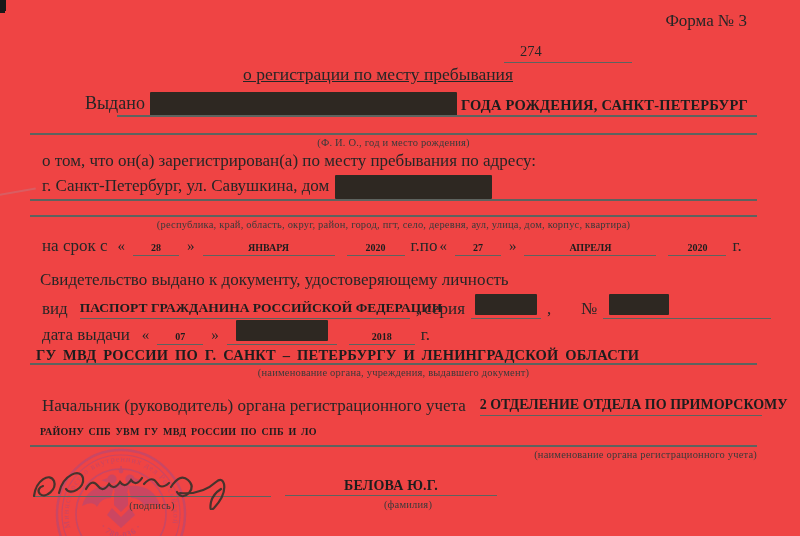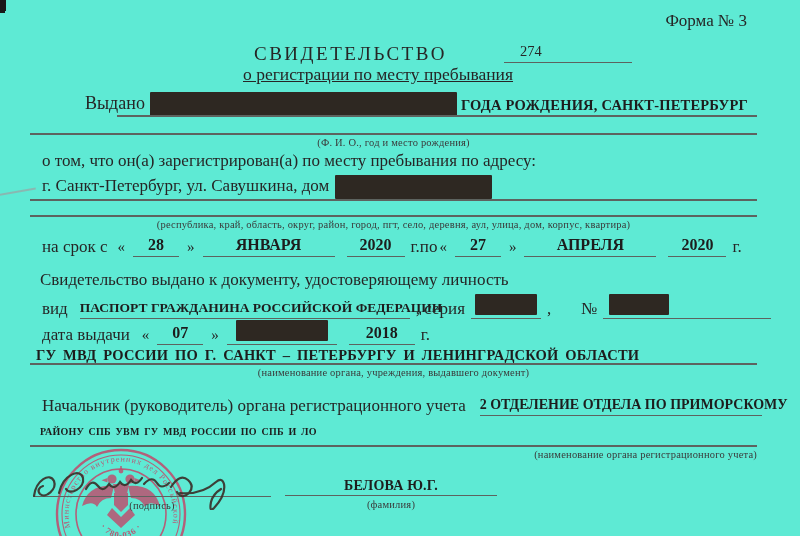--- a/index.html
+++ b/index.html
@@ -4,58 +4,57 @@
 <style>
   :root{
     --ink:#262626;
     --line:#5d635f;
     --bar:#2e2822;
     --stamp:#c2486a;
   }
   html,body{margin:0;padding:0;background:#fcfcfb;}
   .page{
     position:relative;width:800px;height:536px;overflow:hidden;
-    background:#5eead4;color:var(--ink);
+    background:#ef4444;color:var(--ink);
     font-family:"Liberation Serif","DejaVu Serif",serif;
   }
   .abs{position:absolute;}
   .hline{position:absolute;height:0;border-bottom:2px solid var(--line);}
   .thinline{border-bottom-width:1.6px;}
   .caption{
     position:absolute;text-align:center;font-size:10.5px;color:#3a3a3a;
     letter-spacing:.2px;white-space:nowrap;
   }
   .body-text{font-size:17px;white-space:nowrap;}
   .bold-val{
     font-weight:bold;font-size:14.5px;letter-spacing:.2px;color:#1d1d1d;white-space:nowrap;
   }
   .row{position:absolute;display:flex;align-items:flex-end;white-space:nowrap;}
   .cell{
     border-bottom:1.7px solid var(--line);text-align:center;
-    font-weight:bold;font-size:16px;color:#1d1d1d;
+    font-weight:bold;font-size:10px;color:#1d1d1d;
     padding-bottom:2px;margin:0 6px;flex:0 0 auto;
   }
   .lbl{font-size:17px;padding-bottom:0;}
   .quote{font-size:15px;padding-bottom:1px;margin:0 2px;}
   .bar{background:var(--bar);border-radius:1px;}
   .bar-in-cell{display:block;height:21px;background:var(--bar);border-radius:1px;margin:0 auto 1px auto;}
   .artifact{position:absolute;background:#191919;}
 </style>
 </head>
 <body>
 
 <div class="page">
 
   <div class="artifact" style="left:0;top:9;width:5px;height:13px;"></div>
   <div class="artifact" style="left:0;top:34;width:6px;height:11px;"></div>
   <div class="abs" style="left:-4px;top:191px;width:40px;height:2px;background:rgba(190,125,135,.45);transform:rotate(-10deg);"></div>
 
   <div class="abs body-text" style="right:53px;top:11px;">Форма № 3</div>
 
-  <div class="abs" style="left:254px;top:43px;font-size:19px;letter-spacing:2.5px;">СВИДЕТЕЛЬСТВО</div>
   <div class="abs" style="left:504px;top:43px;width:128px;height:20px;border-bottom:1.7px solid var(--line);font-size:14.5px;padding-left:16px;box-sizing:border-box;">274</div>
   <div class="abs" style="left:243px;top:64px;font-size:17.5px;text-decoration:underline;">о регистрации по месту пребывания</div>
 
   <div class="abs body-text" style="left:85px;top:93px;font-size:18px;">Выдано</div>
   <div class="abs bar" style="left:150px;top:92px;width:307px;height:25px;"></div>
   <div class="abs bold-val" style="left:461px;top:97px;">ГОДА РОЖДЕНИЯ, САНКТ-ПЕТЕРБУРГ</div>
   <div class="hline" style="left:117px;top:115px;width:640px;"></div>
 
   <div class="hline" style="left:30px;top:133px;width:727px;"></div>
   <div class="caption" style="left:30px;top:137px;width:727px;">(Ф. И. О., год и место рождения)</div>
@@ -164,15 +163,15 @@
       <path d="M58,27 q6,-11 12,-3 q5,7 11,-2 q5,7 11,-2 q5,7 11,-2 q5,7 11,-2"></path>
       <path d="M116,22 q8,-9 13,-1 q4,7 12,0"></path>
       <path d="M143,25 q9,-14 17,-7 q7,6 1,13 q-7,7 -12,-1"></path>
       <path d="M152,31 q22,2 36,-11 q6,-5 8,2 q2,11 -10,24 q-5,5 -3,-6 q2,-8 10,-13"></path>
     </g>
   </svg>
   <div class="caption" style="left:33px;top:500px;width:238px;z-index:3;">(подпись)</div>
 
   <div class="abs bold-val" style="left:285px;top:478px;width:212px;text-align:center;font-size:14px;">БЕЛОВА  Ю.Г.</div>
   <div class="hline thinline" style="left:285px;top:495px;width:212px;"></div>
-  <div class="caption" style="left:285px;top:499px;width:212px;">(фамилия)</div>
+  <div class="caption" style="left:302px;top:499px;width:212px;">(фамилия)</div>
 
 </div>
 
 </body></html>

